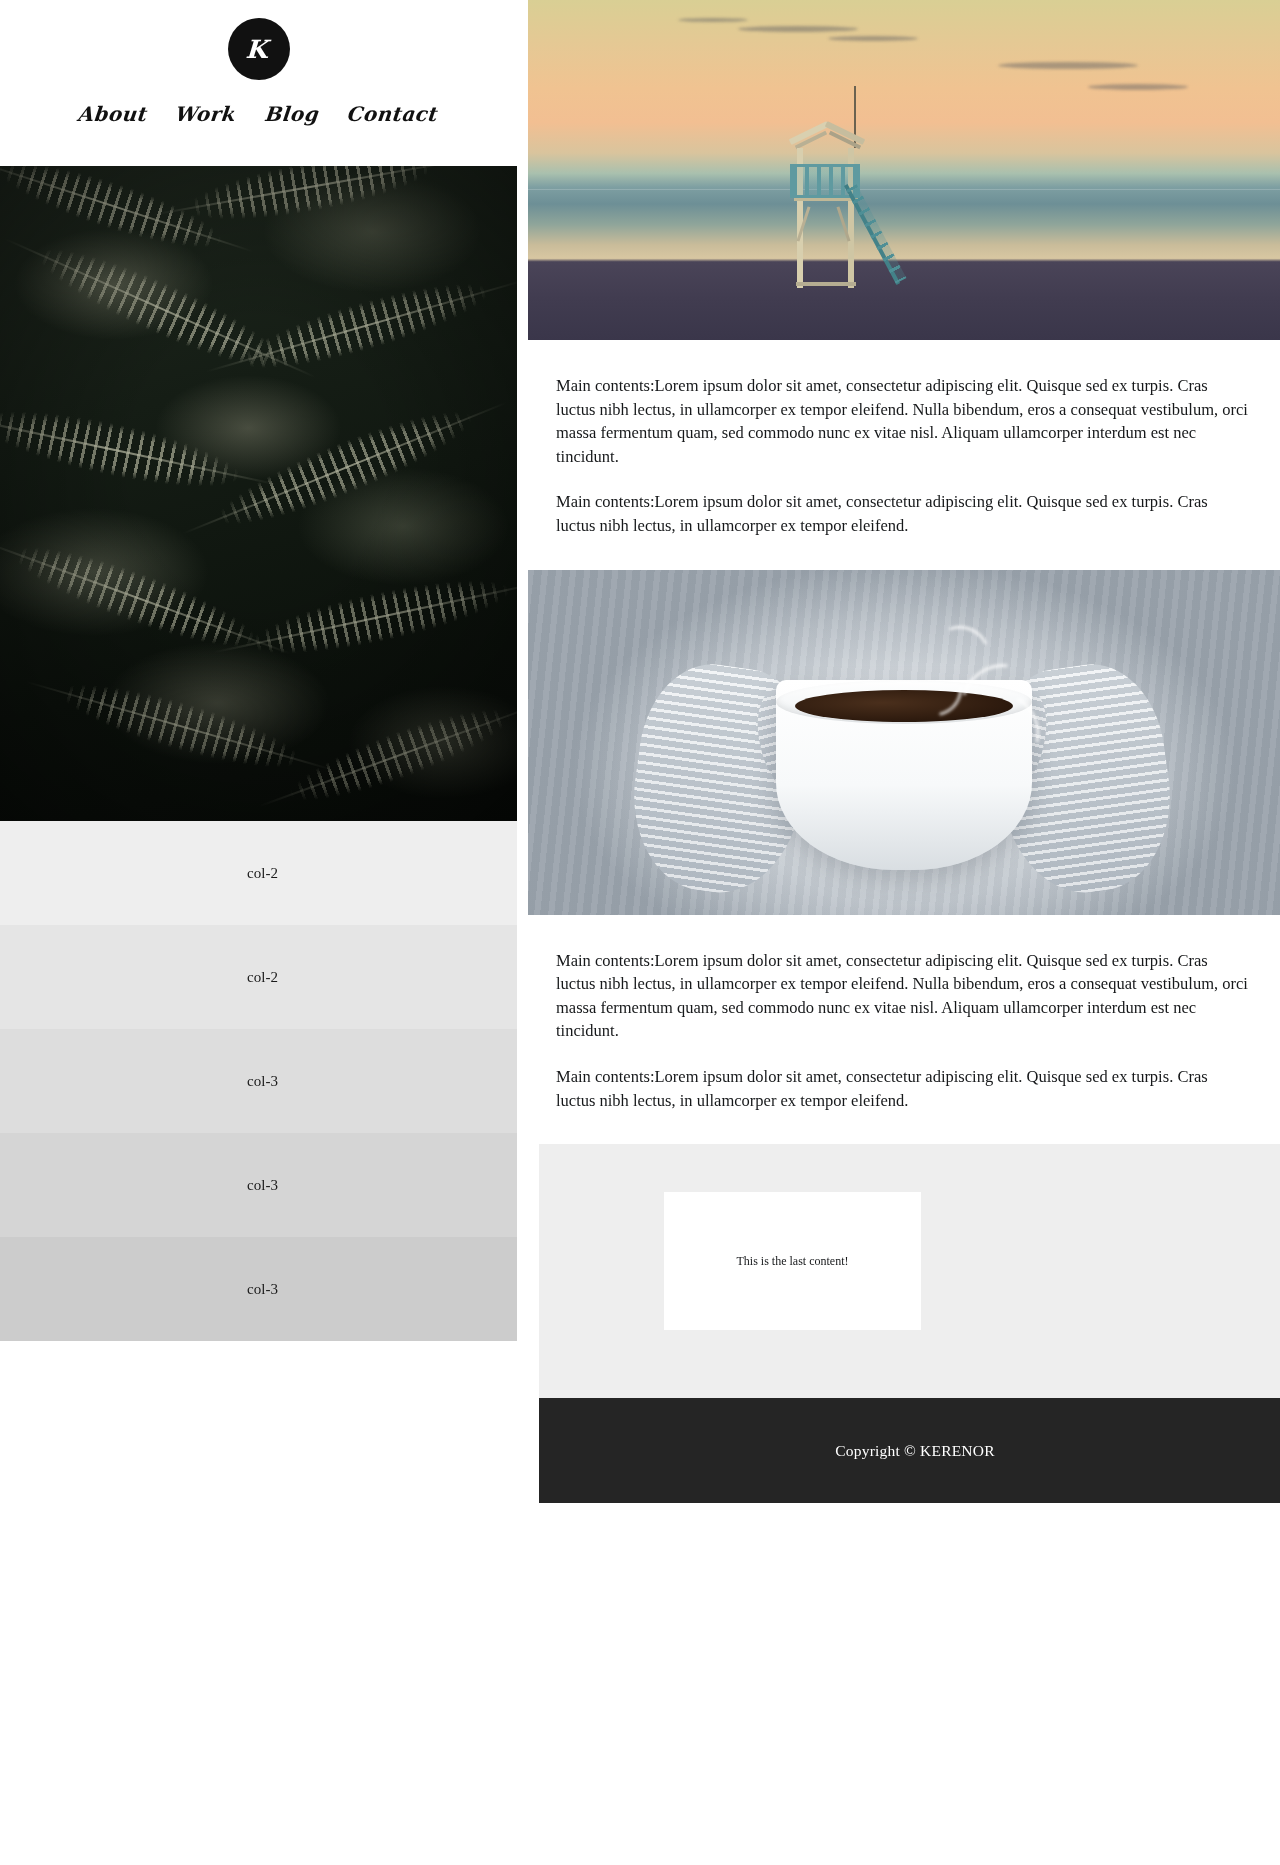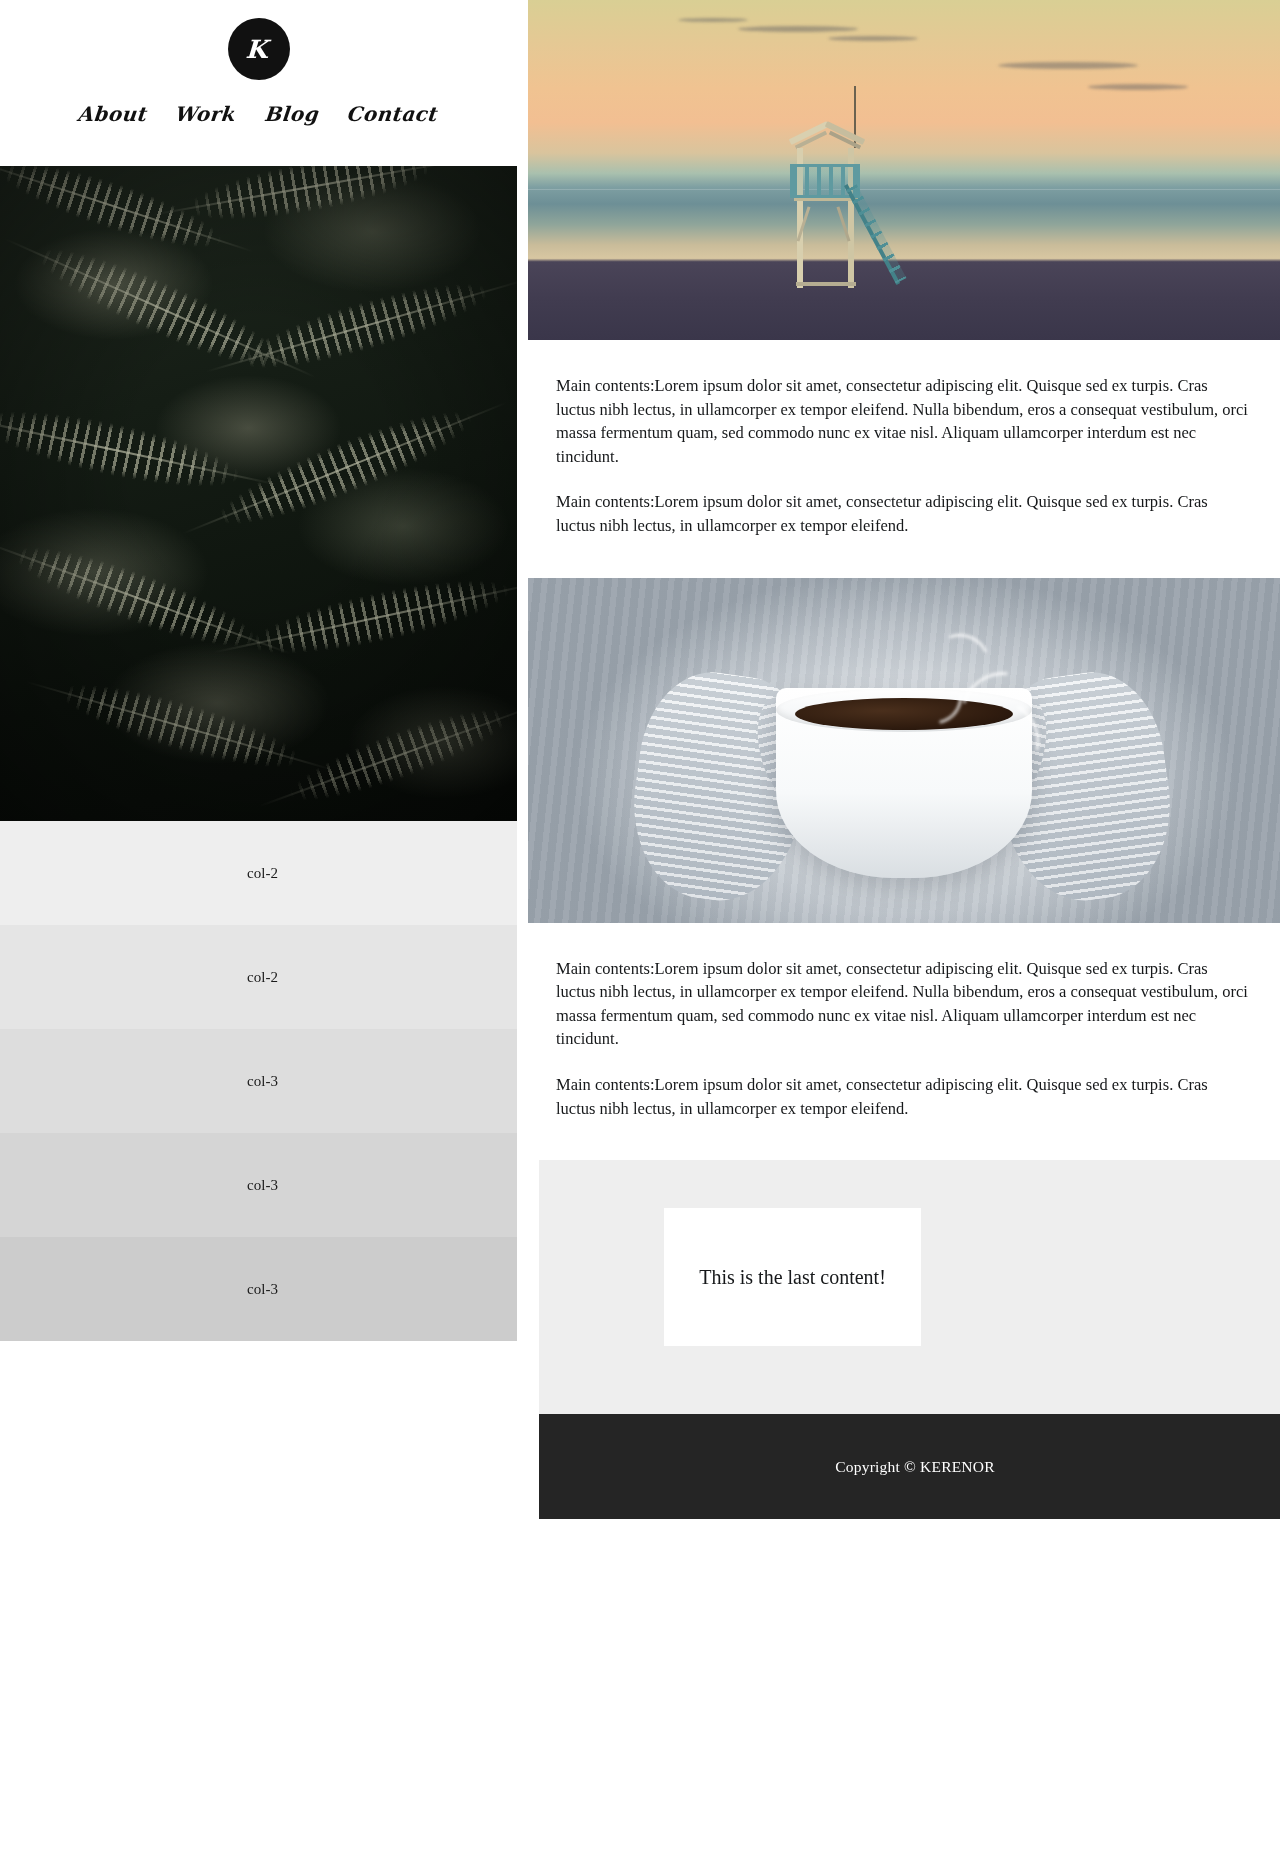--- a/index.html
+++ b/index.html
@@ -205,21 +205,21 @@
       #4e8f96 0px, #4e8f96 3px, rgba(78,143,150,.25) 3px, rgba(78,143,150,.25) 13px);
     transform:rotate(-28deg);
     transform-origin:top left;
   }
   .tower .stair-rail {
     position:absolute; left:60px; top:100px;
     width:4px; height:112px; background:#3f7d84;
     transform:rotate(-28deg); transform-origin:top left;
   }
 
-  .text-block { padding:34px 32px 40px 28px; background:#ffffff; }
+  .text-block { padding:34px 32px 32px 28px; background:#ffffff; }
   .text-block p {
     font-family:"Liberation Serif", serif;
     font-size:16.5px;
     line-height:1.43;
     color:#16181a;
     margin:0 0 22px 0;
   }
   .text-block p:last-child { margin-bottom:0; }
 
   .media-coffee {
@@ -292,21 +292,21 @@
   }
   .last-card {
     margin-left:125px;
     width:257px;
     height:138px;
     background:#ffffff;
     display:flex;
     align-items:center;
     justify-content:center;
     font-family:"Liberation Serif", serif;
-    font-size:20px;
+    font-size:12px;
     color:#16181a;
   }
   .last-section-pad { height:68px; }
 
   .site-footer {
     width:752px;
     margin-left:11px;
     height:105px;
     background:#252525;
     display:flex;

